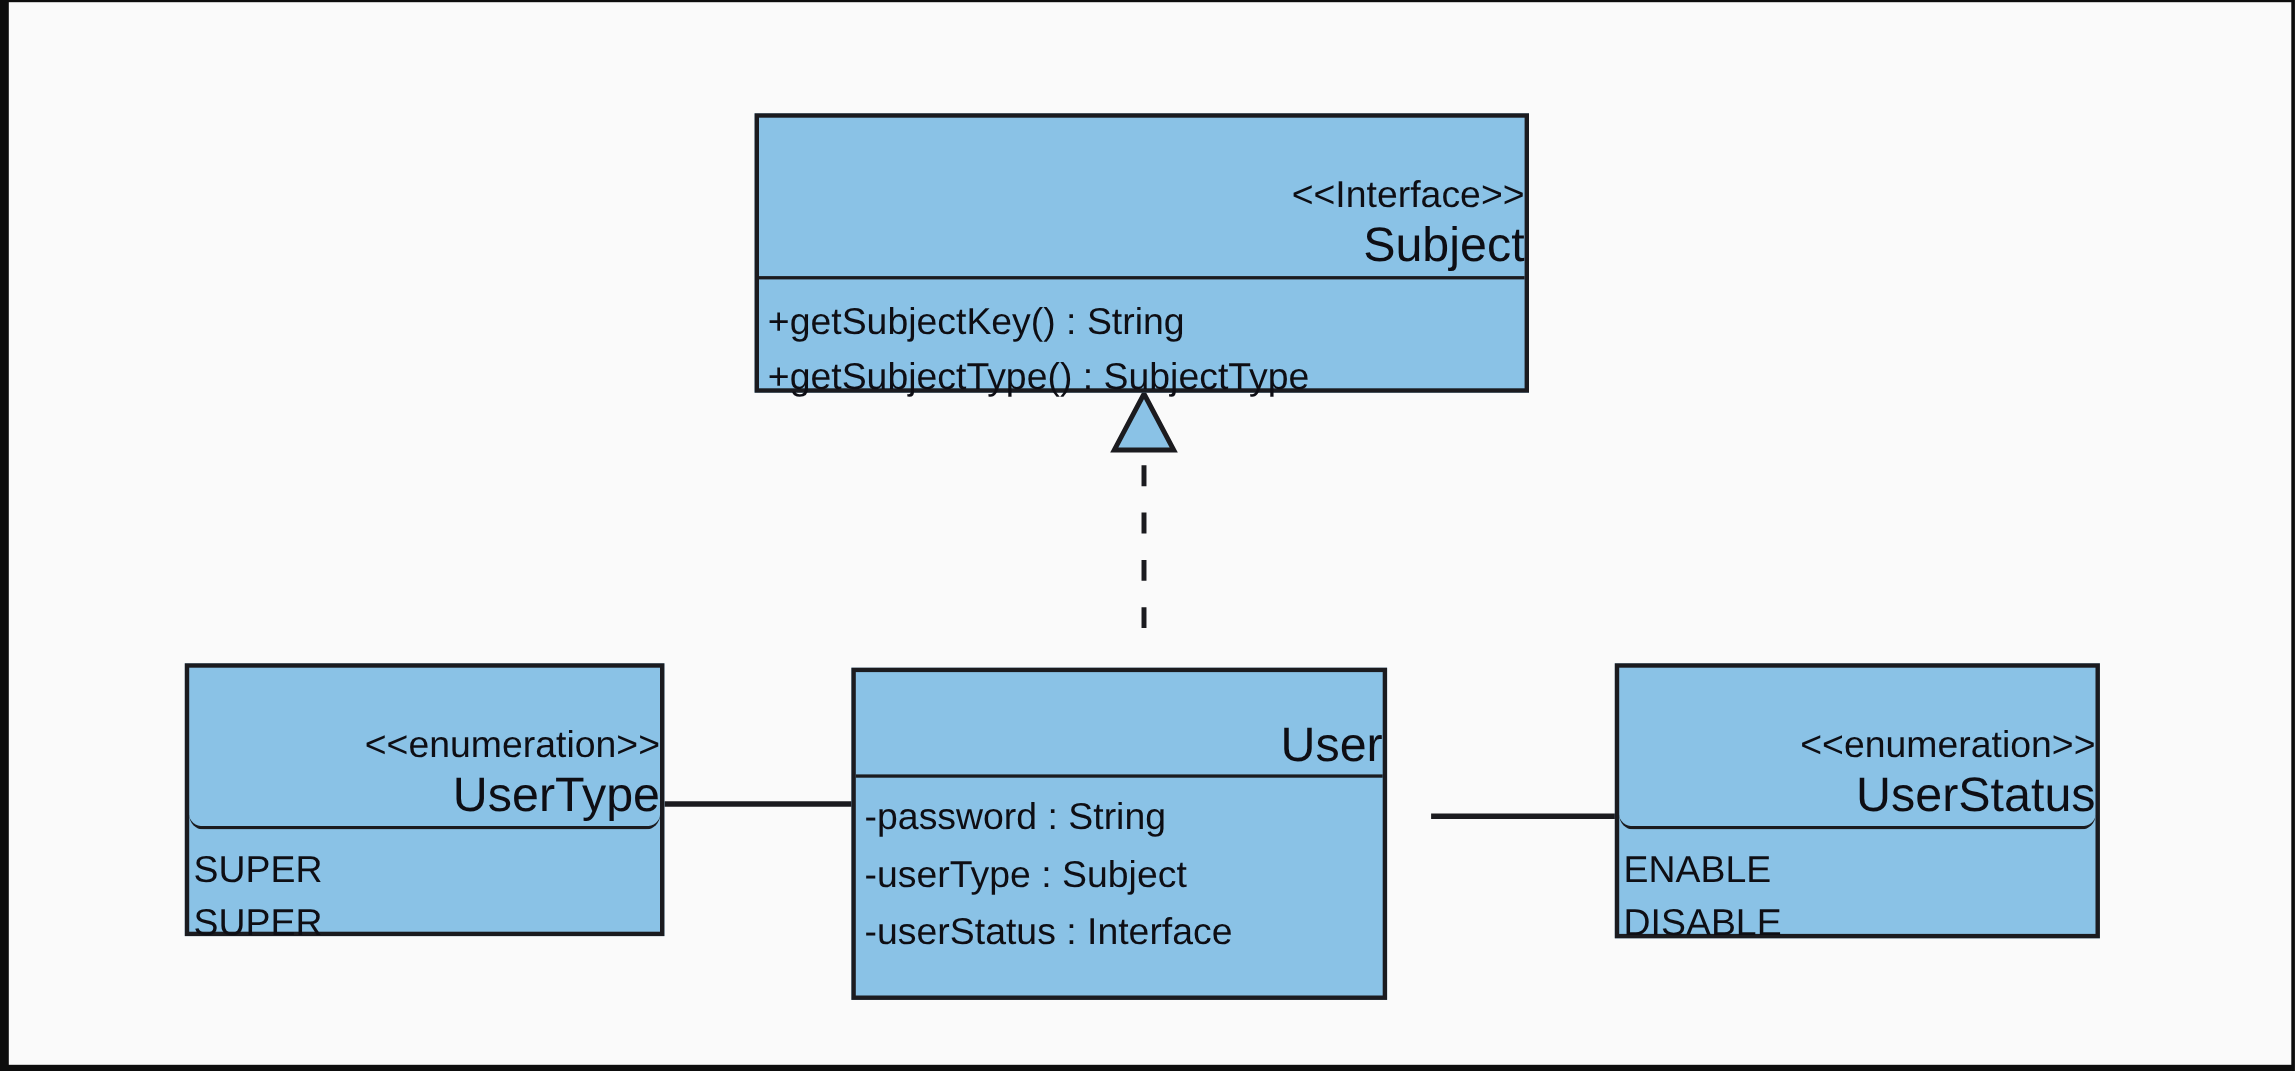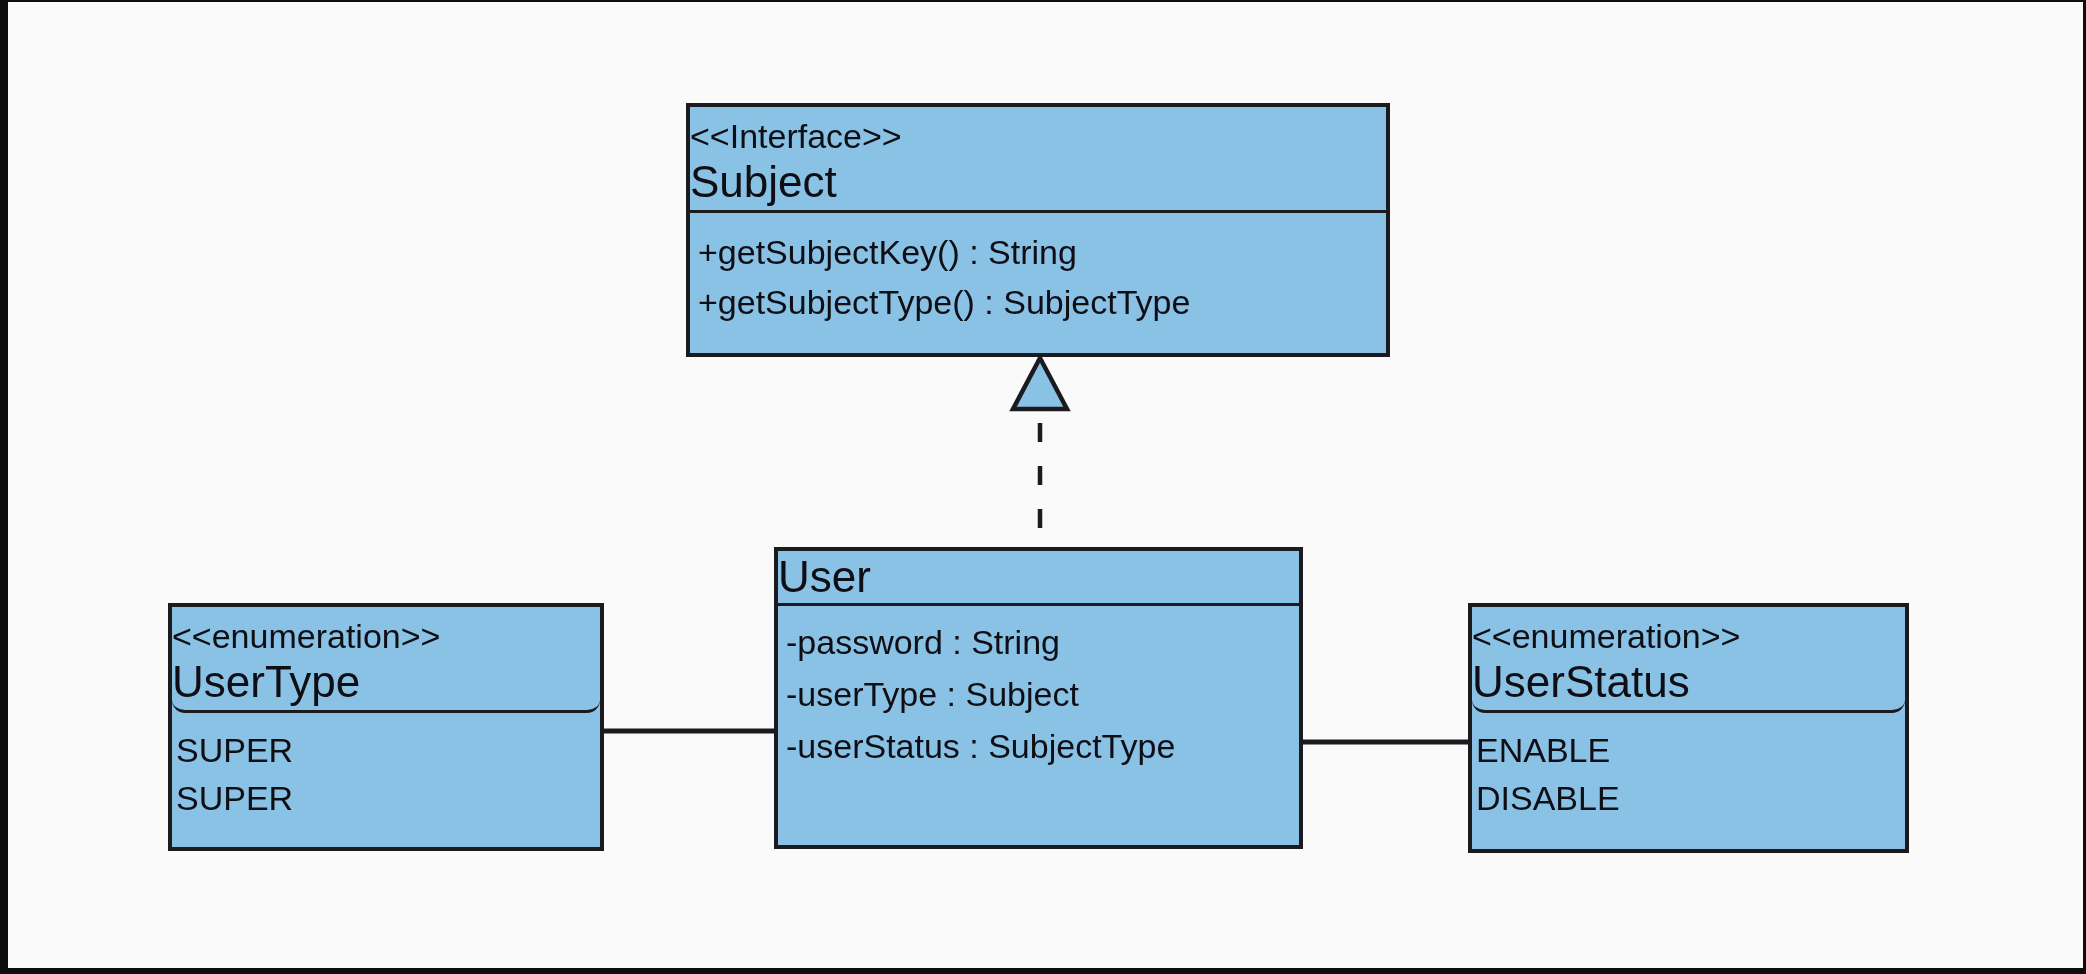--- a/index.html
+++ b/index.html
@@ -34,24 +34,25 @@
 
   .uml-box {
     position: absolute;
     background: var(--box_fill, #8ac2e6);
     border: 4px solid var(--box_border, #1b1b1f);
     color: var(--text, #0e0e14);
   }
   .uml-header {
     display: flex;
     flex-direction: column;
-    align-items: flex-start;
+    align-items: flex-end;
     justify-content: center;
     border-bottom: 3px solid var(--box_border, #1b1b1f);
     gap: 4px;
+    margin-top: 41px;
   }
   .stereotype {
     font-size: 34px;
     line-height: 42px;
     white-space: nowrap;
   }
   .class-name {
     font-size: 44px;
     font-weight: normal;
     line-height: 42px;
@@ -63,21 +64,21 @@
     white-space: nowrap;
   }
 
   
   .box-subject { left: 686px; top: 103px; width: 704px; height: 254px; }
   .box-subject .uml-header { height: 106px; }
   .box-subject .members { padding: 14px 0 0 8px; }
   .box-subject .member { line-height: 50px; }
 
   
-  .box-user { left: 774px; top: 547px; width: 529px; height: 302px; }
+  .box-user { left: 774px; top: 607px; width: 487px; height: 302px; }
   .box-user .uml-header { height: 55px; }
   .box-user .members { padding: 10px 0 0 8px; }
   .box-user .member { line-height: 52px; }
 
   
   .box-usertype { left: 168px; top: 603px; width: 436px; height: 248px; }
   .box-userstatus { left: 1468px; top: 603px; width: 441px; height: 250px; }
   .enum-box .uml-header { height: 106px; border-radius: 13px; }
   .enum-box .members { padding: 13px 16px 0 4px; }
   .enum-box .member { line-height: 48px; }
@@ -109,21 +110,21 @@
     </div>
   </div>
 
   <div class="uml-box box-user">
     <div class="uml-header">
       <div class="class-name">User</div>
     </div>
     <div class="members">
       <div class="member">-password : String</div>
       <div class="member">-userType : Subject</div>
-      <div class="member">-userStatus : SubjectType</div>
+      <div class="member">-userStatus : Interface</div>
     </div>
   </div>
 
   <div class="uml-box enum-box box-usertype">
     <div class="uml-header">
       <div class="stereotype">&lt;&lt;enumeration&gt;&gt;</div>
       <div class="class-name">UserType</div>
     </div>
     <div class="members">
       <div class="member">SUPER</div>

